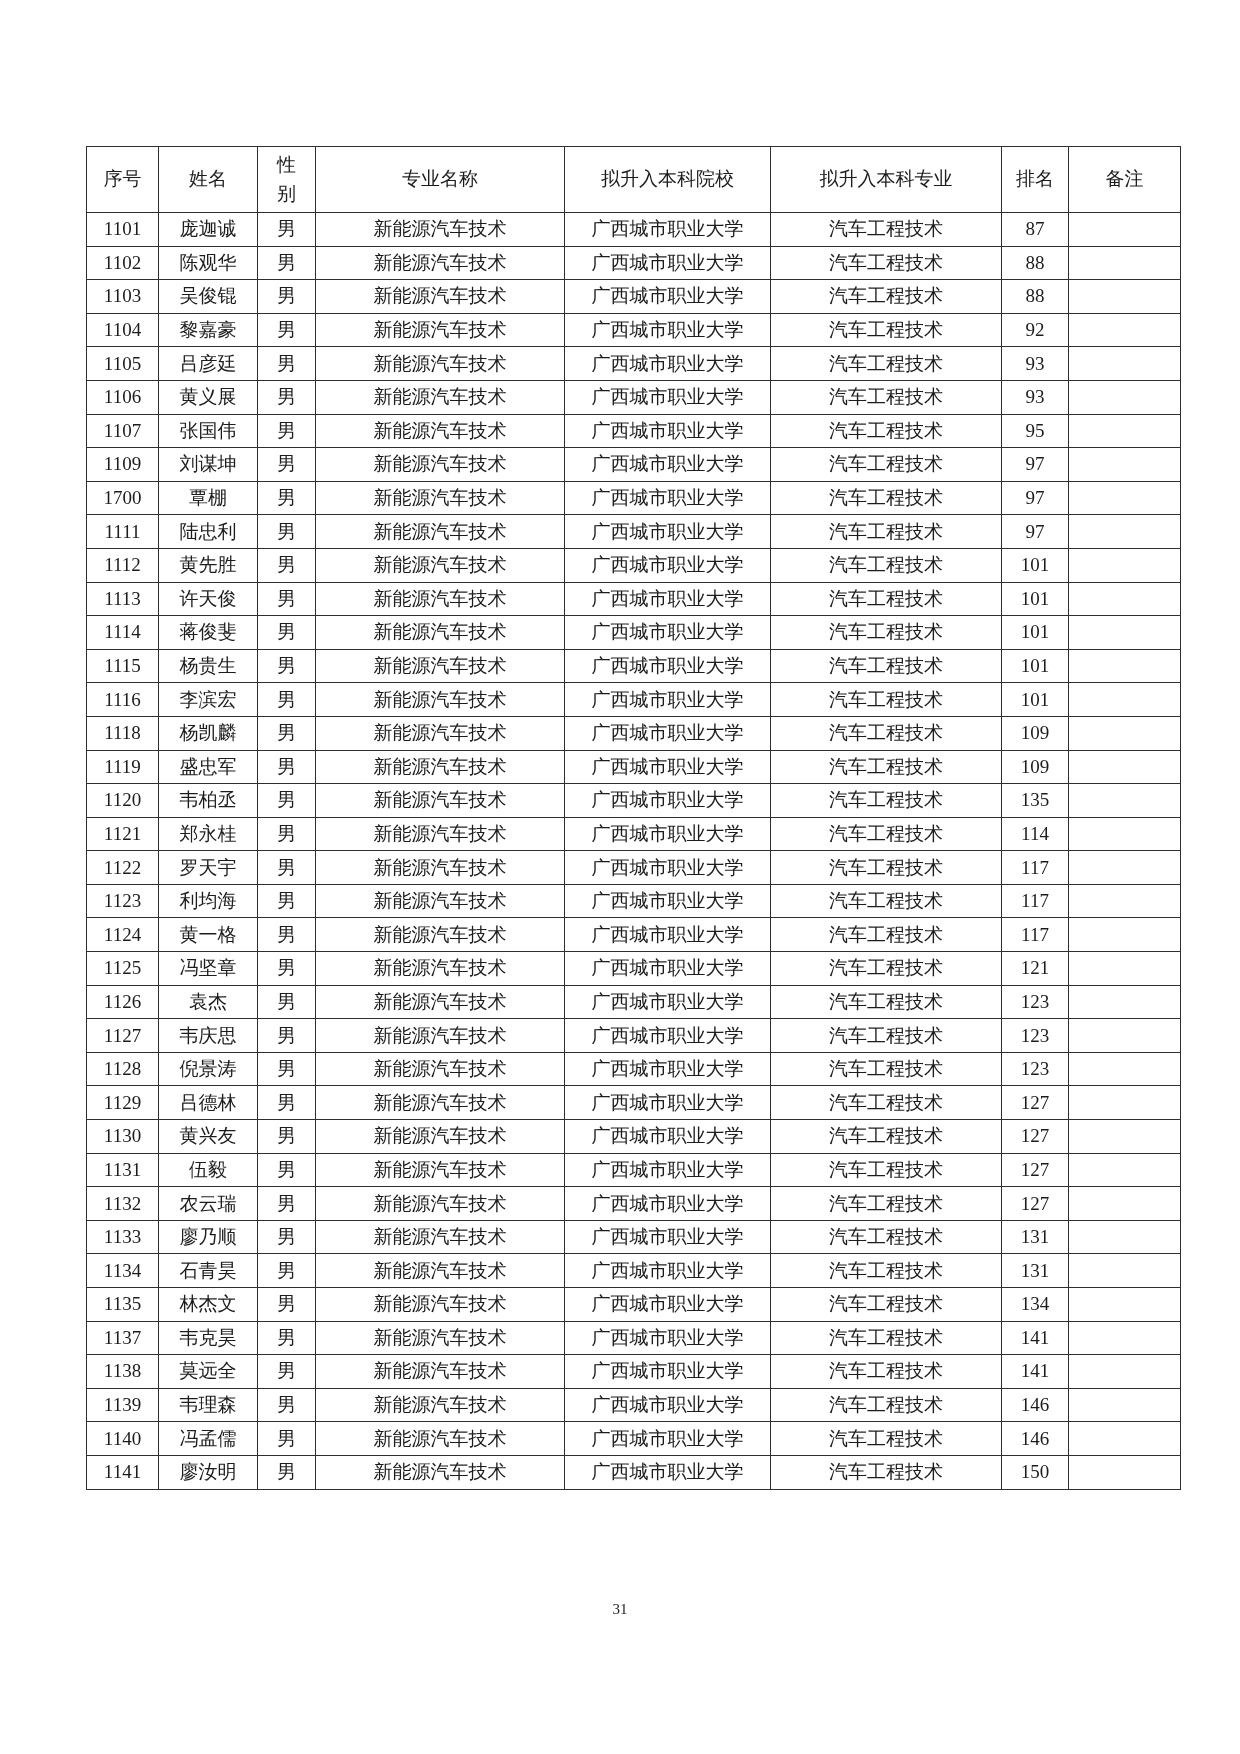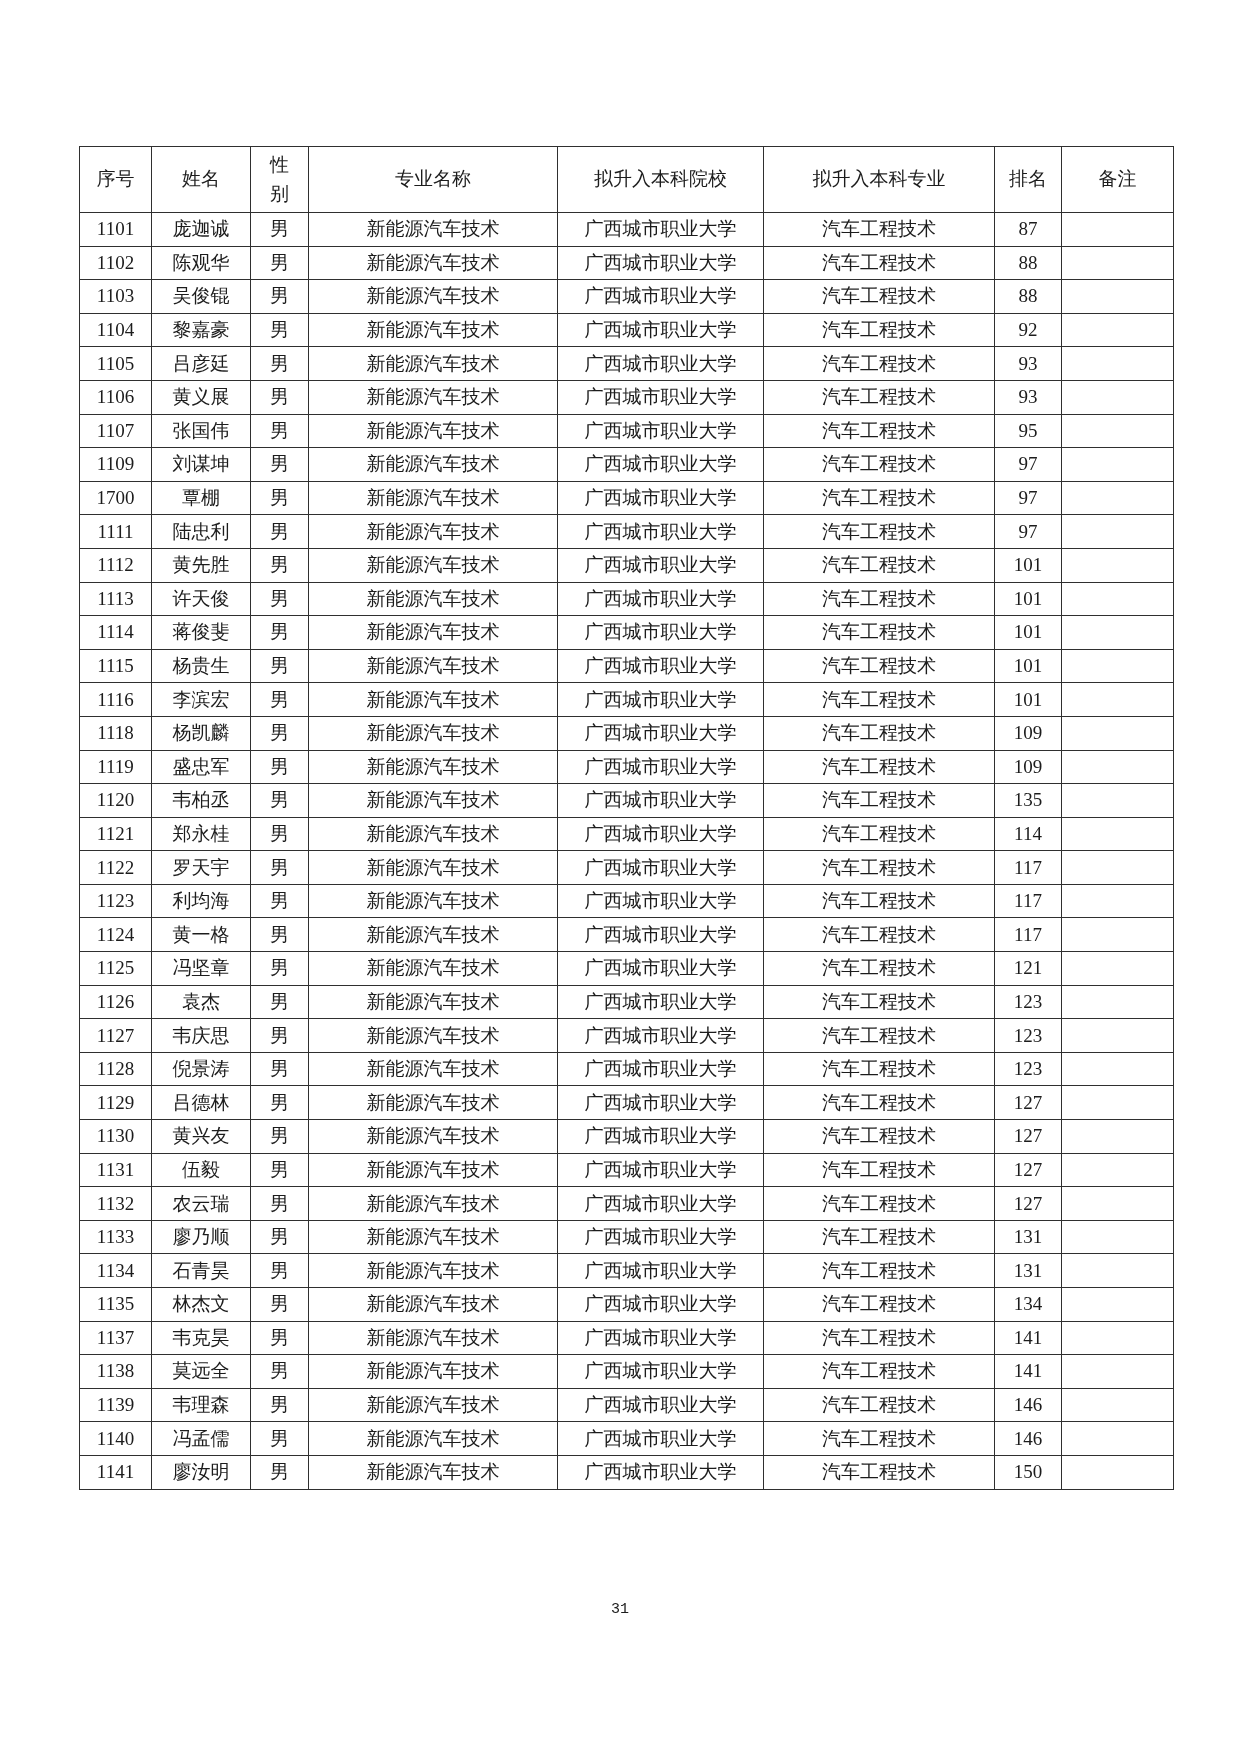--- a/index.html
+++ b/index.html
@@ -11,21 +11,21 @@
     position: relative;
     width: 1240px;
     height: 1754px;
     background: #ffffff;
     font-family: "Liberation Serif", serif;
     color: #1c1c1c;
     overflow: hidden;
   }
   table.roster {
     position: absolute;
-    left: 79px;
+    left: 86px;
     top: 146px;
     width: 1094px;
     border-collapse: collapse;
     table-layout: fixed;
   }
   .roster th, .roster td {
     border: 1px solid #2f2f2f;
     text-align: center;
     vertical-align: middle;
     font-size: 19px;
@@ -43,21 +43,21 @@
     word-break: break-all;
     white-space: normal;
     line-height: 1.5;
   }
   .page-number {
     position: absolute;
     left: 0;
     right: 0;
     top: 1601px;
     text-align: center;
-    font-family: Liberation Mono, monospace;
+    font-family: Liberation Serif, serif;
     font-size: 15px;
     color: #1c1c1c;
   }
 </style>
 </head>
 <body>
 
 <div class="page">
 
   <table class="roster">

